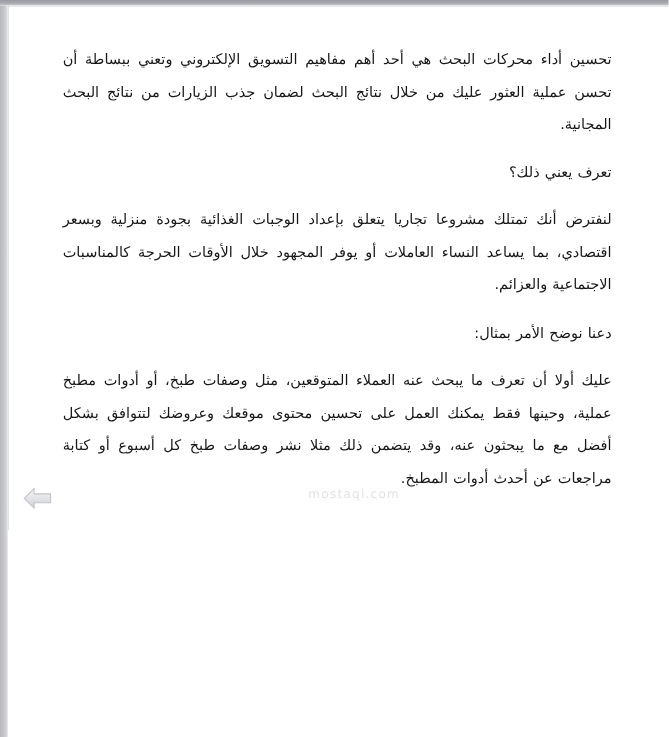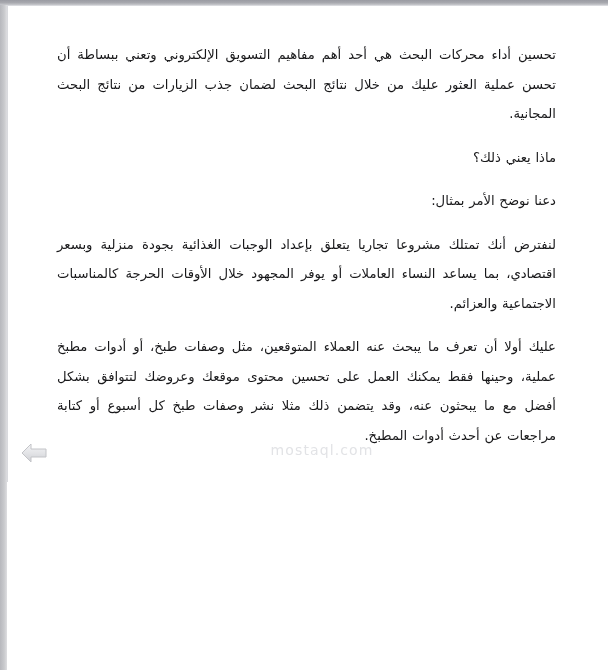--- a/index.html
+++ b/index.html
@@ -107,21 +107,21 @@
     font-size: 25px;
     line-height: 27px;
     letter-spacing: 0.5px;
     color: #dcdde0;
     font-weight: bold;
   }
 
   .watermark-domain {
     display: block;
     direction: ltr;
-    font-size: 14px;
+    font-size: 11px;
     line-height: 16px;
     letter-spacing: 1.1px;
     color: #e2e3e6;
     padding-left: 28px;
   }
 
   
   .back-arrow {
     position: absolute;
     left: 12px;
@@ -141,23 +141,23 @@
 <div class="screen">
 
   <div class="top-chrome"></div>
   <div class="left-chrome"></div>
 
   <div class="page">
     <div class="page-inner">
 
       <div class="doc-body">
         <p class="doc-para">تحسين أداء محركات البحث  هي أحد أهم مفاهيم التسويق الإلكتروني وتعني ببساطة أن تحسن عملية العثور عليك من خلال نتائج البحث لضمان جذب الزيارات من نتائج البحث المجانية.</p>
-        <p class="doc-para short">ماذا يعني ذلك؟</p>
+        <p class="doc-para short">تعرف يعني ذلك؟</p>
+        <p class="doc-para">لنفترض أنك تمتلك مشروعا تجاريا يتعلق بإعداد الوجبات الغذائية بجودة منزلية وبسعر اقتصادي، بما يساعد النساء العاملات أو يوفر المجهود خلال الأوقات الحرجة كالمناسبات الاجتماعية والعزائم.</p>
         <p class="doc-para short">دعنا نوضح الأمر بمثال:</p>
-        <p class="doc-para">لنفترض أنك تمتلك مشروعا تجاريا يتعلق بإعداد الوجبات الغذائية بجودة منزلية وبسعر اقتصادي، بما يساعد النساء العاملات أو يوفر المجهود خلال الأوقات الحرجة كالمناسبات الاجتماعية والعزائم.</p>
         <p class="doc-para">عليك أولا أن تعرف ما يبحث عنه العملاء المتوقعين، مثل وصفات طبخ، أو أدوات مطبخ عملية، وحينها فقط يمكنك العمل على تحسين محتوى موقعك وعروضك لتتوافق بشكل أفضل مع ما يبحثون عنه، وقد يتضمن ذلك مثلا نشر وصفات طبخ كل أسبوع أو كتابة مراجعات عن أحدث أدوات المطبخ.</p>
       </div>
 
       <div class="watermark">
         <span class="watermark-domain">mostaql.com</span>
       </div>
 
       <div class="back-arrow" title="رجوع">
         <svg width="30" height="26" viewBox="0 0 30 26">
           <defs>

